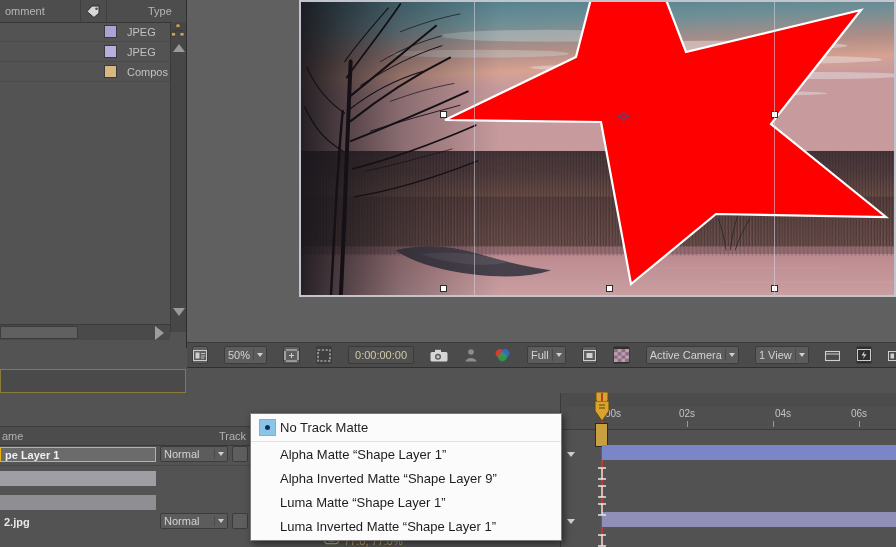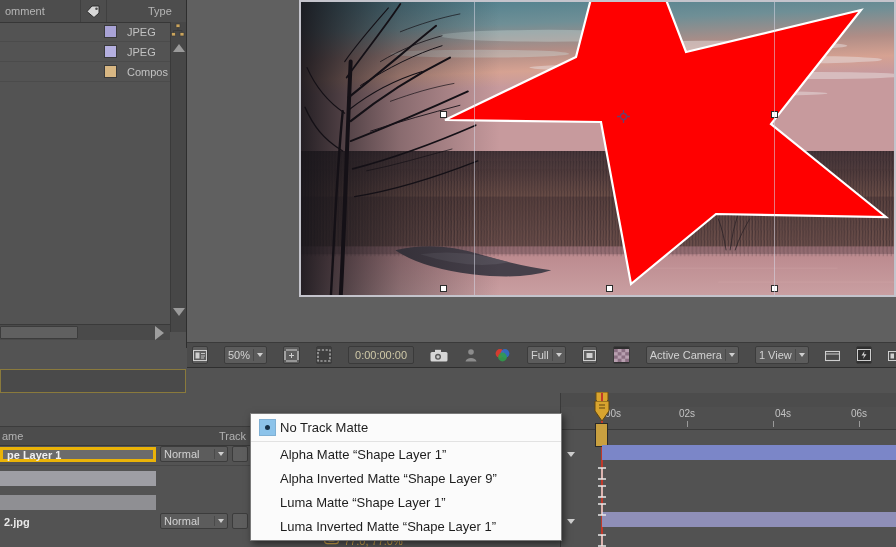--- a/index.html
+++ b/index.html
@@ -62,21 +62,21 @@
   #tlTabStrip{position:absolute;left:0;top:369px;width:186px;height:24px;background:#4a4a4a;
               border:1px solid #8a7a3c;box-sizing:border-box;}
   #searchBox{position:absolute;left:2px;top:399px;width:128px;height:17px;background:#a9a9ae;
              border:1px solid #212121;box-sizing:border-box;}
   #tlPanel{position:absolute;left:0;top:393px;width:896px;height:154px;background:#535353;}
   #tlColHdr{position:absolute;left:0;top:33px;width:560px;height:18px;background:#4c4c4c;
             border-bottom:1px solid #383838;border-top:1px solid #3c3c3c;}
   .tlcolTxt{position:absolute;top:3px;color:#b2b2b2;font-size:11px;}
   .layerRow{position:absolute;left:0;width:560px;height:21px;border-bottom:1px solid #474747;}
   .layerName{position:absolute;left:0;top:3px;height:15px;background:#6b6b6b;
-             border:3px solid #eab308;box-sizing:border-box;color:#f0f0f0;font-size:11px;
+             border:1px solid #eab308;box-sizing:border-box;color:#f0f0f0;font-size:11px;
              font-weight:bold;display:flex;align-items:center;padding-left:4px;}
   .layerName.plain{background:transparent;border:none;color:#e8e8e8;}
   .propRow{position:absolute;left:0;width:560px;height:21px;}
   .propPill{position:absolute;height:15px;background:#9e9ea4;border:0;}
   .valTxt{position:absolute;color:#cfa44a;font-size:11px;}
 
   #tlRulerArea{position:absolute;left:560px;top:0;width:336px;height:154px;background:#525252;
                border-left:1px solid #3a3a3a;}
   #rulerHead{position:absolute;left:0;top:0;width:336px;height:14px;background:#4c4c4c;
              border-bottom:1px solid #3a3a3a;}

